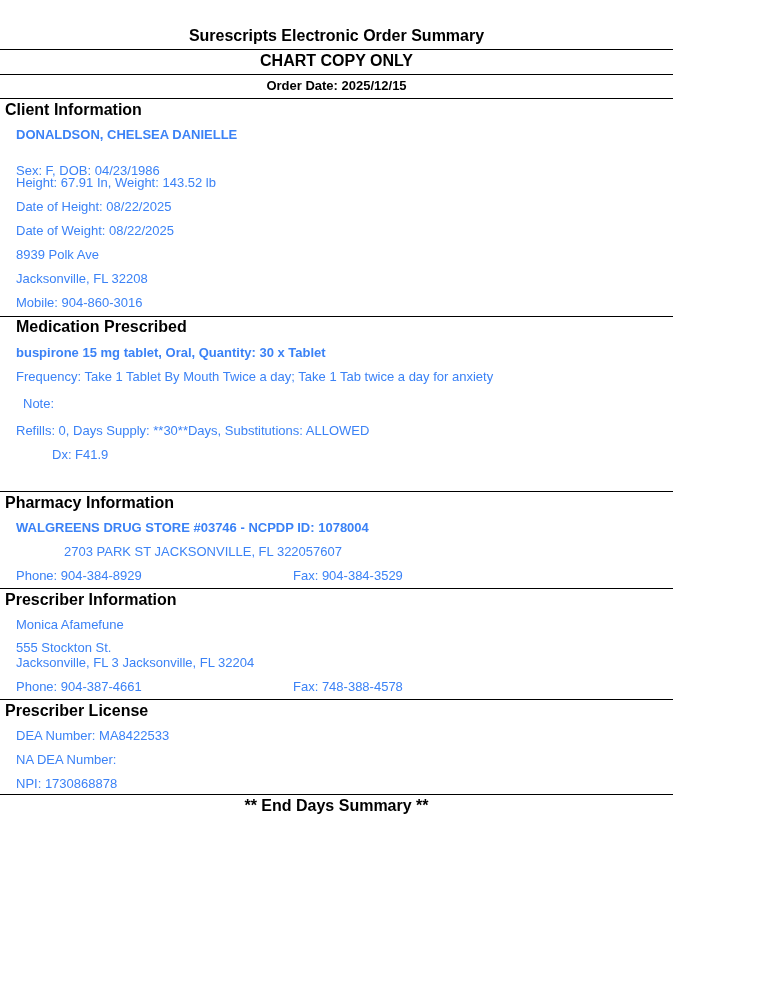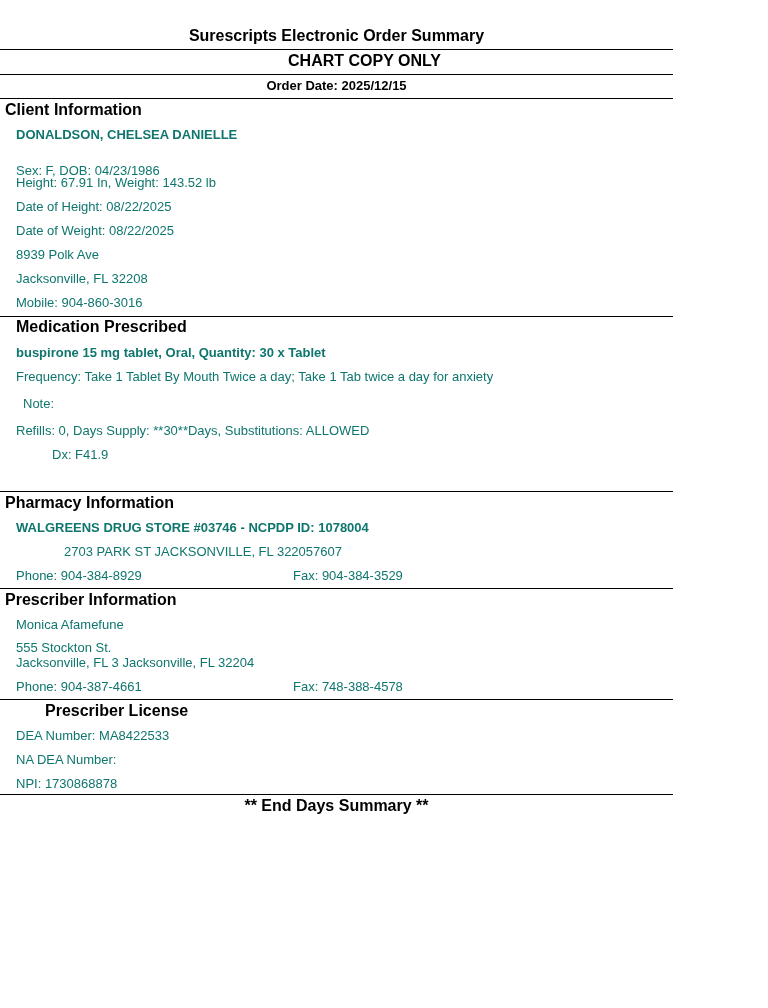--- a/index.html
+++ b/index.html
@@ -3,24 +3,24 @@
   <meta charset="utf-8">
   <style>
     html, body { margin: 0; padding: 0; background: #ffffff; }
     body { width: 768px; height: 1008px; position: relative; overflow: hidden;
            font-family: "Liberation Sans", sans-serif; color: #000; }
     .doc { position: absolute; left: 0; top: 0; width: 673px; }
     .hline { position: absolute; left: 0; width: 673px; height: 0; border-top: 1px solid #000; }
     .t { position: absolute; white-space: nowrap; }
     .center { left: 0; width: 673px; text-align: center; }
     .title { font-size: 16px; font-weight: bold; }
-    .chart-copy { font-size: 16px; font-weight: bold; margin-left: 28px; }
+    .chart-copy { font-size: 16px; font-weight: bold; }
     .order-date { font-size: 13px; font-weight: bold; }
     .sec-h { font-size: 16px; font-weight: bold; left: 5px; }
-    .line { font-size: 13px; left: 16px; color: #0f766e; }
+    .line { font-size: 13px; left: 16px; color: #3b82f6; }
     .bold { font-weight: bold; }
     .fax { left: 293px; }
     .end { font-size: 16px; font-weight: bold; }
   </style>
 </head>
 <body>
 
 <div class="doc">
 
   <div class="t center title" style="top:27px;">Surescripts Electronic Order Summary</div>
@@ -57,20 +57,20 @@
   <div class="hline" style="top:588px;"></div>
 
   <div class="t sec-h" style="top:591px;">Prescriber Information</div>
   <div class="t line" style="top:617px;">Monica Afamefune</div>
   <div class="t line" style="top:640px;">555 Stockton St.</div>
   <div class="t line" style="top:655px;">Jacksonville, FL 3 Jacksonville, FL 32204</div>
   <div class="t line" style="top:679px;">Phone: 904-387-4661</div>
   <div class="t line fax" style="top:679px;">Fax: 748-388-4578</div>
   <div class="hline" style="top:699px;"></div>
 
-  <div class="t sec-h" style="top:702px;margin-left:40px;">Prescriber License</div>
+  <div class="t sec-h" style="top:702px;">Prescriber License</div>
   <div class="t line" style="top:728px;">DEA Number: MA8422533</div>
   <div class="t line" style="top:752px;">NA DEA Number:</div>
   <div class="t line" style="top:776px;">NPI: 1730868878</div>
   <div class="hline" style="top:794px;"></div>
 
   <div class="t center end" style="top:797px;">** End Days Summary **</div>
 </div>
 
 </body></html>

